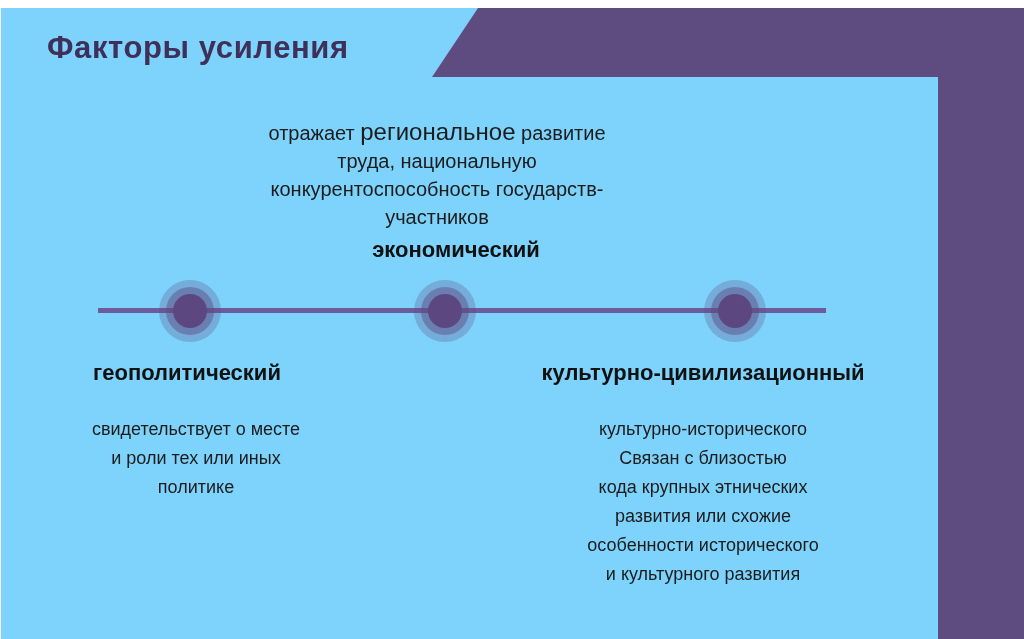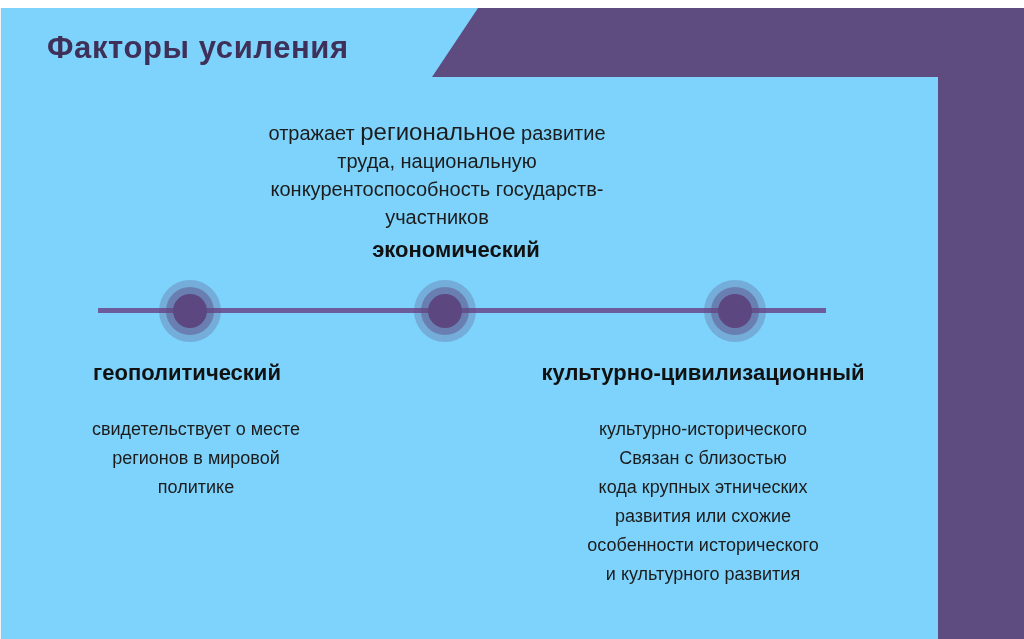--- a/index.html
+++ b/index.html
@@ -139,21 +139,21 @@
   </div>
   <div class="node-dot dot-cultural">
     <div class="ring-outer"></div>
     <div class="ring-mid"></div>
     <div class="dot-core"></div>
   </div>
 
   <div class="node-label label-geopolitical">геополитический</div>
   <div class="side-desc desc-geopolitical">
     <div>свидетельствует о месте</div>
-    <div>регионов в мировой</div>
+    <div>и роли тех или иных</div>
     <div>политике</div>
   </div>
 
   <div class="node-label label-cultural">культурно-цивилизационный</div>
   <div class="side-desc desc-cultural">
     <div>культурно-исторического</div>
     <div>Связан с близостью</div>
     <div>кода крупных этнических</div>
     <div>развития или схожие</div>
     <div>особенности исторического</div>

